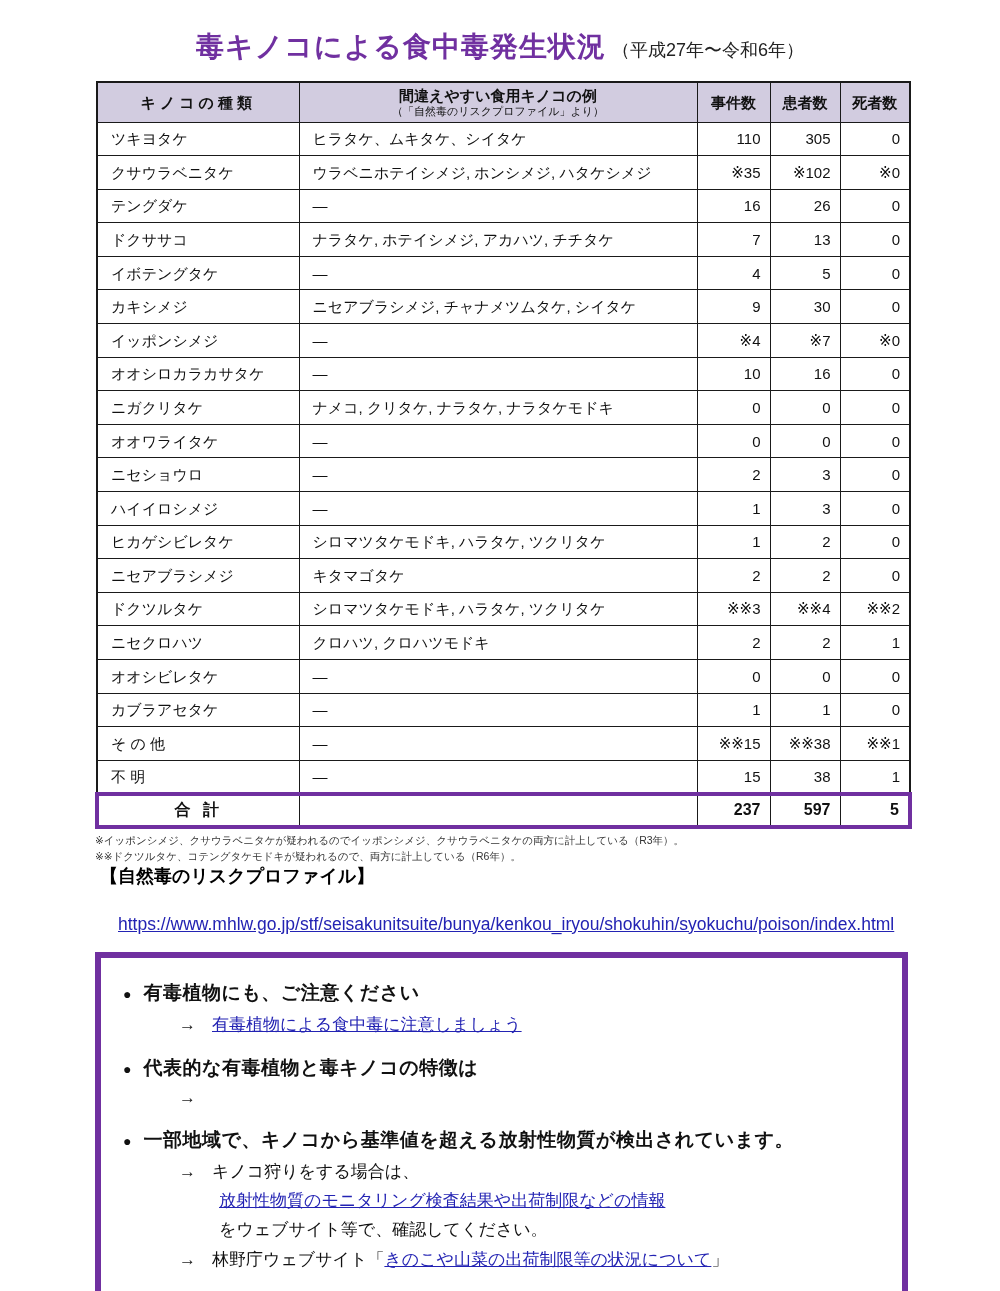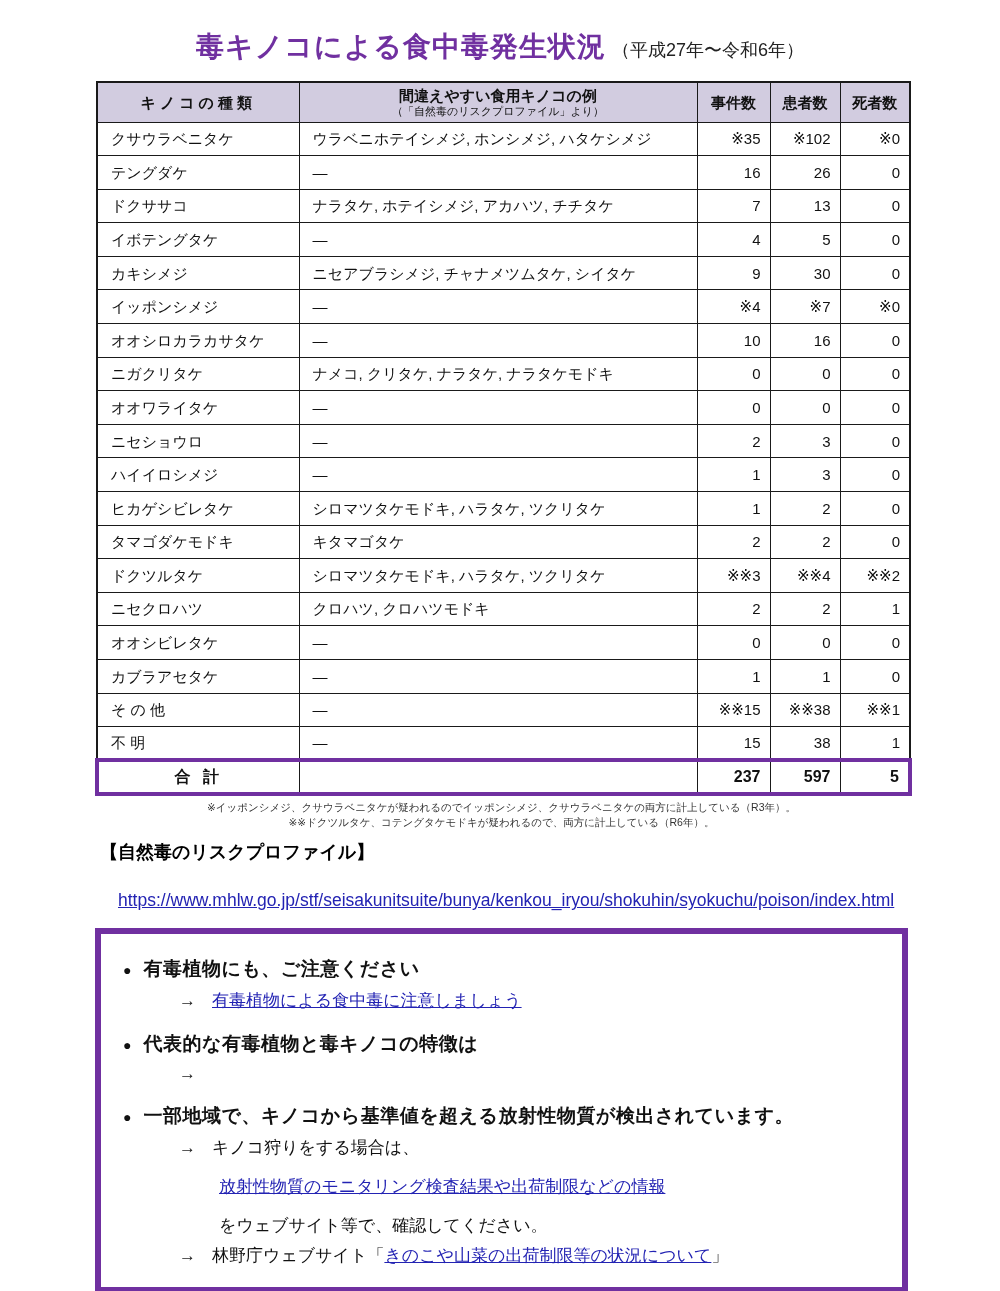--- a/index.html
+++ b/index.html
@@ -39,39 +39,39 @@
   .col-num-cell{padding-right:9px;text-align:right;}
   .total-row td{
     font-weight:bold;height:36px;font-size:16px;
     border-top:4px solid var(--accent-purple);
     border-bottom:4px solid var(--accent-purple);
     padding-left:22px;
   }
   .total-row td:first-child{border-left:4px solid var(--accent-purple);text-align:center;padding-left:0;letter-spacing:4px;}
   .total-row td:last-child{border-right:4px solid var(--accent-purple);}
   
-  .footnotes{width:813px;margin:4px 0 0 95px;text-align:center;color:#333;}
+  .footnotes{width:813px;margin:4px 0 0 95px;text-align:left;color:#333;}
   .footnote-line{font-size:10.5px;line-height:1.45;}
   
-  .risk-heading{margin:10px 0 0 100px;font-size:18px;font-weight:bold;color:#000;}
+  .risk-heading{margin:0 0 0 100px;font-size:18px;font-weight:bold;color:#000;}
   .risk-url-wrap{margin:23px 0 0 118px;width:800px;}
   .doc-link{color:var(--link-blue);text-decoration:underline;cursor:pointer;}
   .risk-url{font-size:17.5px;line-height:1.55;word-break:break-all;}
   
   .notice-box{
     margin:14px 0 0 95px;width:813px;
     border:6px solid var(--accent-purple);
     padding:20px 16px 20px 22px;background:#fff;
   }
   .bullet-line{display:flex;align-items:baseline;gap:12px;margin-top:2px;}
   .bullet{font-size:14px;line-height:1;}
   .bullet-text{font-size:19px;font-weight:bold;letter-spacing:0.5px;}
   .arrow-line{display:flex;align-items:baseline;gap:16px;margin:7px 0 0 56px;font-size:17px;}
   .arrow{font-size:17px;color:#222;}
-  .cont-line{margin:16px 0 0 96px;font-size:17px;font-family:Liberation Serif, serif;}
+  .cont-line{margin:6px 0 0 96px;font-size:17px;font-family:Liberation Serif, serif;}
   .group-gap{margin-top:19px;}
   .plain-text{color:#111;}
 </style>
 </head>
 <body>
 
 <div class="title-row">
   <span class="title-main">毒キノコによる食中毒発生状況</span><span class="title-period">（平成27年〜令和6年）</span>
 </div>
 
@@ -90,20 +90,27 @@
         <span>間違えやすい食用キノコの例</span>
         <span class="th-sub">（「自然毒のリスクプロファイル」より）</span>
       </th>
       <th>事件数</th>
       <th>患者数</th>
       <th>死者数</th>
     </tr>
   </thead>
   <tbody id="table-body">
       <tr>
+        <td class="col-name-cell">ツキヨタケ</td>
+        <td class="col-example-cell">ヒラタケ、ムキタケ、シイタケ</td>
+        <td class="col-num-cell">110</td>
+        <td class="col-num-cell">305</td>
+        <td class="col-num-cell">0</td>
+      </tr>
+      <tr>
         <td class="col-name-cell">クサウラベニタケ</td>
         <td class="col-example-cell">ウラベニホテイシメジ, ホンシメジ, ハタケシメジ</td>
         <td class="col-num-cell">※35</td>
         <td class="col-num-cell">※102</td>
         <td class="col-num-cell">※0</td>
       </tr>
       <tr>
         <td class="col-name-cell">テングダケ</td>
         <td class="col-example-cell">―</td>
         <td class="col-num-cell">16</td>
@@ -174,21 +181,21 @@
         <td class="col-num-cell">0</td>
       </tr>
       <tr>
         <td class="col-name-cell">ヒカゲシビレタケ</td>
         <td class="col-example-cell">シロマツタケモドキ, ハラタケ, ツクリタケ</td>
         <td class="col-num-cell">1</td>
         <td class="col-num-cell">2</td>
         <td class="col-num-cell">0</td>
       </tr>
       <tr>
-        <td class="col-name-cell">タマゴダケモドキ</td>
+        <td class="col-name-cell">ニセアブラシメジ</td>
         <td class="col-example-cell">キタマゴタケ</td>
         <td class="col-num-cell">2</td>
         <td class="col-num-cell">2</td>
         <td class="col-num-cell">0</td>
       </tr>
       <tr>
         <td class="col-name-cell">ドクツルタケ</td>
         <td class="col-example-cell">シロマツタケモドキ, ハラタケ, ツクリタケ</td>
         <td class="col-num-cell">※※3</td>
         <td class="col-num-cell">※※4</td>

